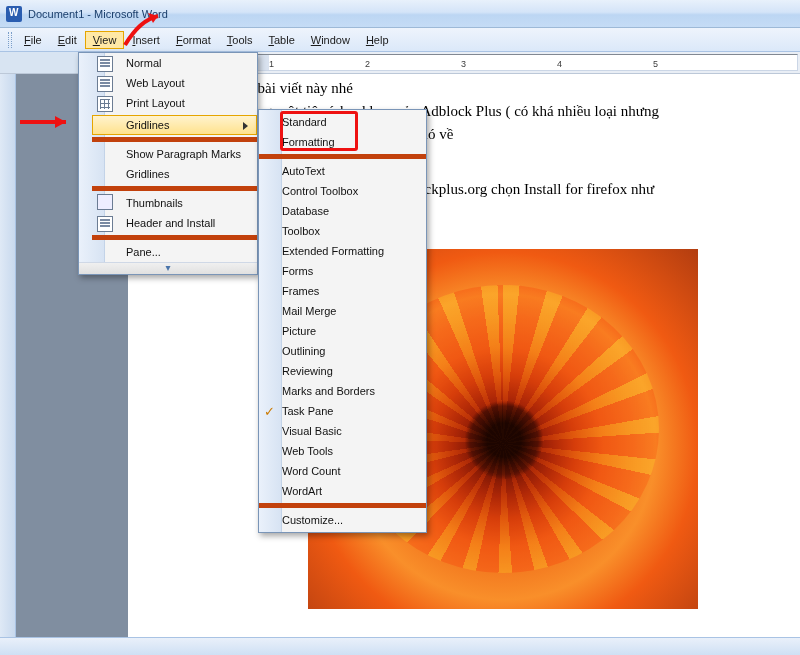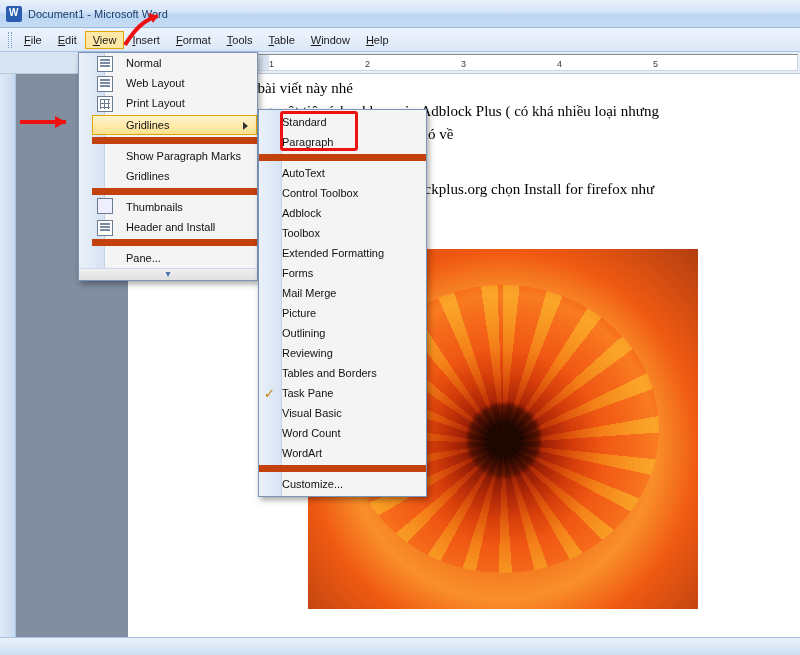--- a/index.html
+++ b/index.html
@@ -31,21 +31,21 @@
 .flower::before, .flower::after { content:""; position:absolute; border-radius:50%; }
 .flower::before { left:40%; top:42%; width:80px; height:80px; background:radial-gradient(circle,#1a0600 30%,#4a1203 60%,transparent 70%); }
 .flower::after { left:10%; top:10%; right:10%; bottom:10%; background: repeating-conic-gradient(from 0deg at 50% 55%, rgba(255,200,120,.35) 0deg 6deg, rgba(180,40,5,.25) 6deg 16deg); border-radius:50%; mix-blend-mode: overlay; }
 
 .statusbar { position:absolute; bottom:0; left:0; right:0; height:18px; background:linear-gradient(#e9f0fa,#cfe0f4); border-top:1px solid #a9c3e4; }
 
 
 .menu { position:absolute; background:#f4f4f4; border:1px solid #7a95b7; box-shadow:2px 3px 6px rgba(0,0,0,.35);padding-left:13px; }
 .menu .icon-col { position:absolute; left:0; top:0; bottom:0; width:26px; background:linear-gradient(90deg,#eaf1fb,#d7e3f3); border-right:1px solid #c3d3e8; }
 .menu .mi { position:relative; padding:4px 28px 4px 34px; cursor:default; color:#111; white-space:nowrap; }
-.menu .mi.sep { border-top:7px solid #c2410c; margin-top:2px; padding-top:6px; }
+.menu .mi.sep { border-top:5px solid #c2410c; margin-top:2px; padding-top:6px; }
 .menu .mi.hl { background:linear-gradient(#fff3ce,#ffe28d); border:1px solid #e5a500; padding:3px 27px 3px 33px; }
 .menu .mi .arrow { position:absolute; right:8px; top:6px; width:0;height:0;border-top:4px solid transparent;border-bottom:4px solid transparent;border-left:5px solid #333; }
 .menu .mi .ico { position:absolute; left:5px; top:3px; width:16px; height:16px; }
 .ico-doc { border:1px solid #6b7c93; background:#fff; }
 .ico-doc::after{content:"";position:absolute;left:2px;top:2px;right:2px;height:2px;box-shadow:0 3px 0 #7a8aa2,0 6px 0 #7a8aa2;background:#7a8aa2;}
 .ico-grid { border:1px solid #6b7c93; background:linear-gradient(#fff,#fff); }
 .ico-grid::after{content:"";position:absolute;inset:2px;background:repeating-linear-gradient(#6b7c93 0 1px,transparent 1px 4px),repeating-linear-gradient(90deg,#6b7c93 0 1px,transparent 1px 4px);}
 .ico-thumb { border:1px solid #6b7c93; background:#eef; }
 .ico-check { color:#cc7a00; font-size:13px; left:6px; top:2px; }
 .menu .expand { position:absolute; left:0; right:0; bottom:0; height:12px; background:linear-gradient(#f0f0f0,#e0e0e0); text-align:center; color:#4a74aa; font-size:10px; line-height:10px; border-top:1px solid #cfd8e6;}
@@ -116,34 +116,36 @@
   <div class="mi"><span>Gridlines</span></div>
   <div class="mi sep"><span class="ico ico-thumb"></span><span>Thumbnails</span></div>
   <div class="mi"><span class="ico ico-doc"></span><span>Header and Install</span></div>
   <div class="mi sep"><span>Pane...</span></div>
   <div class="expand">▾</div>
 </div>
 
 <div class="menu sub-menu" id="submenu">
   <div class="icon-col"></div>
 <div class="mi"><span>Standard</span></div>
-    <div class="mi"><span>Paragraph</span></div>
+    <div class="mi"><span>Formatting</span></div>
     <div class="mi sep"><span>AutoText</span></div>
     <div class="mi"><span>Control Toolbox</span></div>
-    <div class="mi"><span>Adblock</span></div>
+    <div class="mi"><span>Database</span></div>
     <div class="mi"><span>Toolbox</span></div>
     <div class="mi"><span>Extended Formatting</span></div>
     <div class="mi"><span>Forms</span></div>
+    <div class="mi"><span>Frames</span></div>
     <div class="mi"><span>Mail Merge</span></div>
     <div class="mi"><span>Picture</span></div>
     <div class="mi"><span>Outlining</span></div>
     <div class="mi"><span>Reviewing</span></div>
-    <div class="mi"><span>Tables and Borders</span></div>
+    <div class="mi"><span>Marks and Borders</span></div>
     <div class="mi"><span class="ico ico-check">✓</span><span>Task Pane</span></div>
     <div class="mi"><span>Visual Basic</span></div>
+    <div class="mi"><span>Web Tools</span></div>
     <div class="mi"><span>Word Count</span></div>
     <div class="mi"><span>WordArt</span></div>
     <div class="mi sep"><span>Customize...</span></div>
   </div>
 
 <div class="red-box" style="left:280px; top:111px; width:78px; height:40px;"></div>
 
 <div class="arrow-ann" style="left:120px; top:10px;">
 <svg width="50" height="40">
       <path d="M5,35 Q20,10 38,6" stroke="#e11" stroke-width="4" fill="none"></path>

